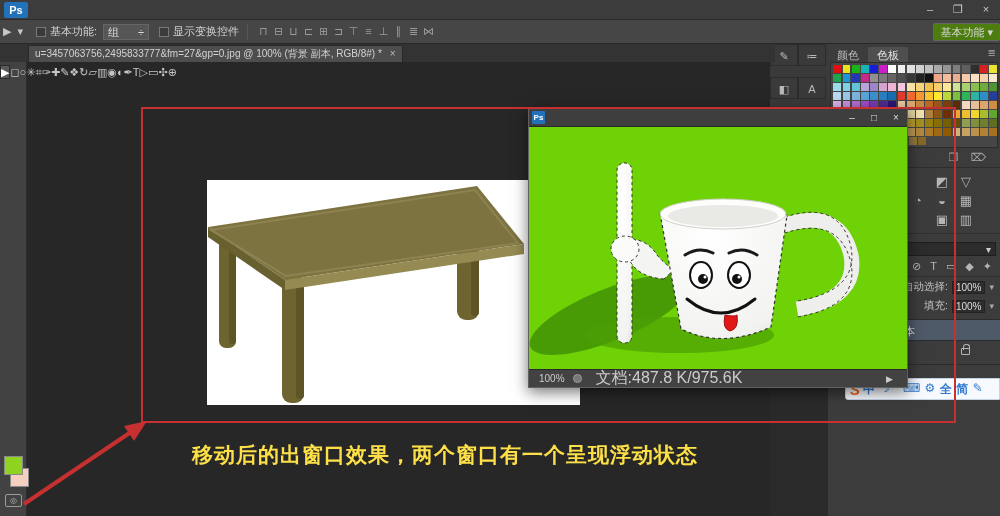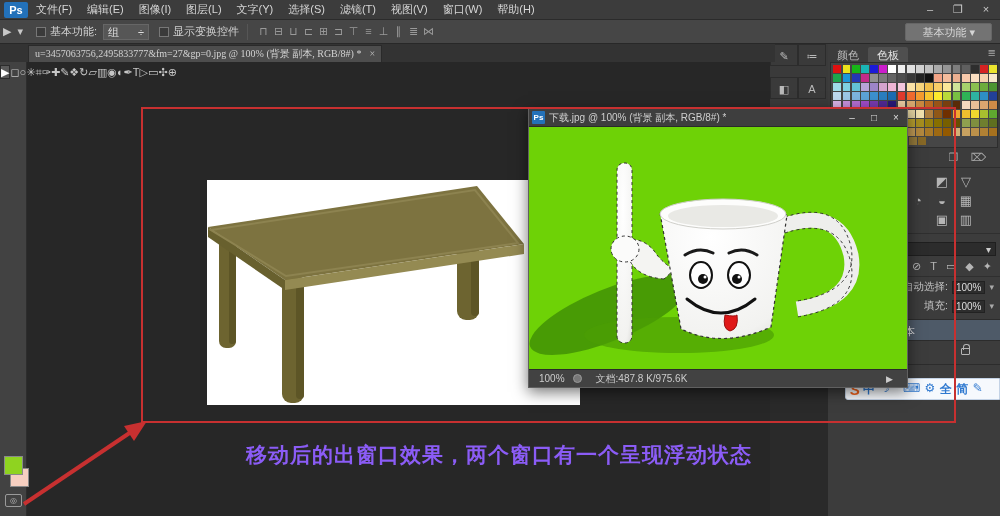--- a/index.html
+++ b/index.html
@@ -19,25 +19,25 @@
   #optionsbar { position:absolute; left:0; top:20px; width:1000px; height:24px;
     background:#464646; border-bottom:1px solid #282828; display:flex; align-items:center; z-index:10;}
   .opt-glyph { color:#c8c8c8; font-size:11px; margin:0 3px; }
   .checkbox { width:10px; height:10px; border:1px solid #777; background:#3a3a3a; margin:0 4px 0 10px; }
   .opt-label { color:#cfcfcf; font-size:11px; }
   .opt-select { background:#565656; border:1px solid #666; color:#ddd; font-size:11px;
     height:16px; line-height:14px; padding:0 4px; margin-left:6px; min-width:46px; display:flex; justify-content:space-between;}
   .vsep { width:1px; height:16px; background:#2e2e2e; border-right:1px solid #565656; margin:0 8px; }
   #align-icons { display:flex; }
   #align-icons span { color:#9a9a9a; font-size:11px; width:15px; text-align:center; }
-  #workspace-btn { margin-left:auto; margin-right:8px; background:#737373; border:1px solid #666;
-    color:#d5d5d5; font-size:11px; height:18px; line-height:16px; padding:0 16px; border-radius:2px;}
-
-  
-  #tabbar { position:absolute; left:0; top:44px; width:775px; height:18px; background:#333; z-index:5;font-family:Liberation Serif, serif;}
+  #workspace-btn { margin-left:auto; margin-right:0; background:#4d7c0f; border:1px solid #666;
+    color:#d5d5d5; font-size:11px; height:18px; line-height:16px; padding:0 6px; border-radius:2px;}
+
+  
+  #tabbar { position:absolute; left:0; top:44px; width:775px; height:18px; background:#333; z-index:5;}
   #doc-tab { position:absolute; left:28px; top:1px; height:17px; background:#4d4d4d;
     border:1px solid #2a2a2a; border-bottom:none; color:#d2d2d2; font-size:10px;
     line-height:15px; padding:0 6px; display:flex; gap:8px; }
   #doc-tab .close { color:#bbb; }
 
   
   #toolbar { position:absolute; left:0; top:62px; width:27px; height:454px; background:#424242;
     border-right:1px solid #2d2d2d; z-index:6; }
   .tool { width:26px; height:19px; color:#c6c6c6; font-size:11px; text-align:center; line-height:19px; }
   .tool:first-child { background:#5a5a5a; border:1px solid #2c2c2c; color:#fff; }
@@ -97,47 +97,35 @@
   #fw-titlebar { height:18px; background:#3e3e3e; display:flex; align-items:center; border-bottom:1px solid #2a2a2a;}
   #fw-badge { width:13px; height:13px; background:#2371b9; color:#fff; font-size:8px; font-weight:bold;
     text-align:center; line-height:13px; margin:0 4px 0 3px; border-radius:1px;}
   #fw-title { color:#cfcfcf; font-size:10px; white-space:nowrap; overflow:hidden; }
   #fw-controls { margin-left:auto; display:flex; }
   #fw-controls span { color:#ddd; font-size:10px; width:22px; text-align:center; }
   #fw-canvas { position:relative; width:378px; height:242px; background:#6ed206; overflow:hidden; }
   #fw-status { height:18px; background:#424242; display:flex; align-items:center; border-top:1px solid #2a2a2a;}
   #fw-status .zoomval { color:#ccc; font-size:10px; margin:0 8px 0 10px; }
   #fw-status .dot { width:9px; height:9px; border-radius:50%; background:#777; border:1px solid #999; margin-right:14px;}
-  #fw-status .docinfo { color:#ccc; font-size:10px; }
+  #fw-status .docinfo { color:#ccc; font-size:16px; }
   #fw-status .play { margin-left:auto; margin-right:14px; color:#ccc; font-size:9px; }
 
   
   #red-rect { position:absolute; left:141px; top:107px; width:815px; height:316px;
     border:2px solid #c73030; z-index:60; pointer-events:none; }
   #arrow-svg { position:absolute; left:0; top:0; width:1000px; height:516px; z-index:61; pointer-events:none;}
   #caption { position:absolute; left:192px; top:441px; width:560px; color:#c23a3a; font-size:21px;
     font-weight:bold; letter-spacing:1px; z-index:61; white-space:nowrap; }
 </style>
 </head>
 <body>
 
 <div id="menubar">
   <div id="ps-logo">Ps</div>
-  <div style="display:flex">
-      <span class="menu-item">文件(F)</span>
-      <span class="menu-item">编辑(E)</span>
-      <span class="menu-item">图像(I)</span>
-      <span class="menu-item">图层(L)</span>
-      <span class="menu-item">文字(Y)</span>
-      <span class="menu-item">选择(S)</span>
-      <span class="menu-item">滤镜(T)</span>
-      <span class="menu-item">视图(V)</span>
-      <span class="menu-item">窗口(W)</span>
-      <span class="menu-item">帮助(H)</span>
-    </div>
   <div id="win-controls">
       <span>–</span>
       <span>❐</span>
       <span>×</span>
     </div>
 </div>
 
 <div id="optionsbar">
   <span class="opt-glyph">▶</span>
   <span class="opt-glyph">▾</span>
@@ -451,21 +439,20 @@
       <span class="ime-item">⚙</span>
       <span class="ime-item">全</span>
       <span class="ime-item">简</span>
       <span class="ime-item">✎</span>
     </span>
 </div>
 
 <div id="float-win">
   <div id="fw-titlebar">
     <span id="fw-badge">Ps</span>
-    <span id="fw-title">下载.jpg @ 100% (背景 副本, RGB/8#) *</span>
     <span id="fw-controls">
         <span>–</span>
         <span>□</span>
         <span>×</span>
       </span>
   </div>
   <div id="fw-canvas">
     <svg width="378" height="242" viewBox="0 0 378 242">
       <defs>
         <radialGradient id="cupshade" cx="0.4" cy="0.25" r="1">
@@ -509,13 +496,13 @@
     <span class="docinfo">文档:487.8 K/975.6K</span>
     <span class="play">▶</span>
   </div>
 </div>
 
 <div id="red-rect" style="border-color: rgb(199, 48, 48);"></div>
 <svg id="arrow-svg">
   <line x1="24" y1="504" x2="131" y2="432" stroke="#c73030" stroke-width="4"></line>
   <polygon points="147,421 124,426 134,441" fill="#c73030"></polygon>
 </svg>
-<div id="caption" style="color: #8b5cf6; text-align: right;">移动后的出窗口效果，两个窗口有一个呈现浮动状态</div>
+<div id="caption" style="color: #fde047;">移动后的出窗口效果，两个窗口有一个呈现浮动状态</div>
 
 </body></html>

